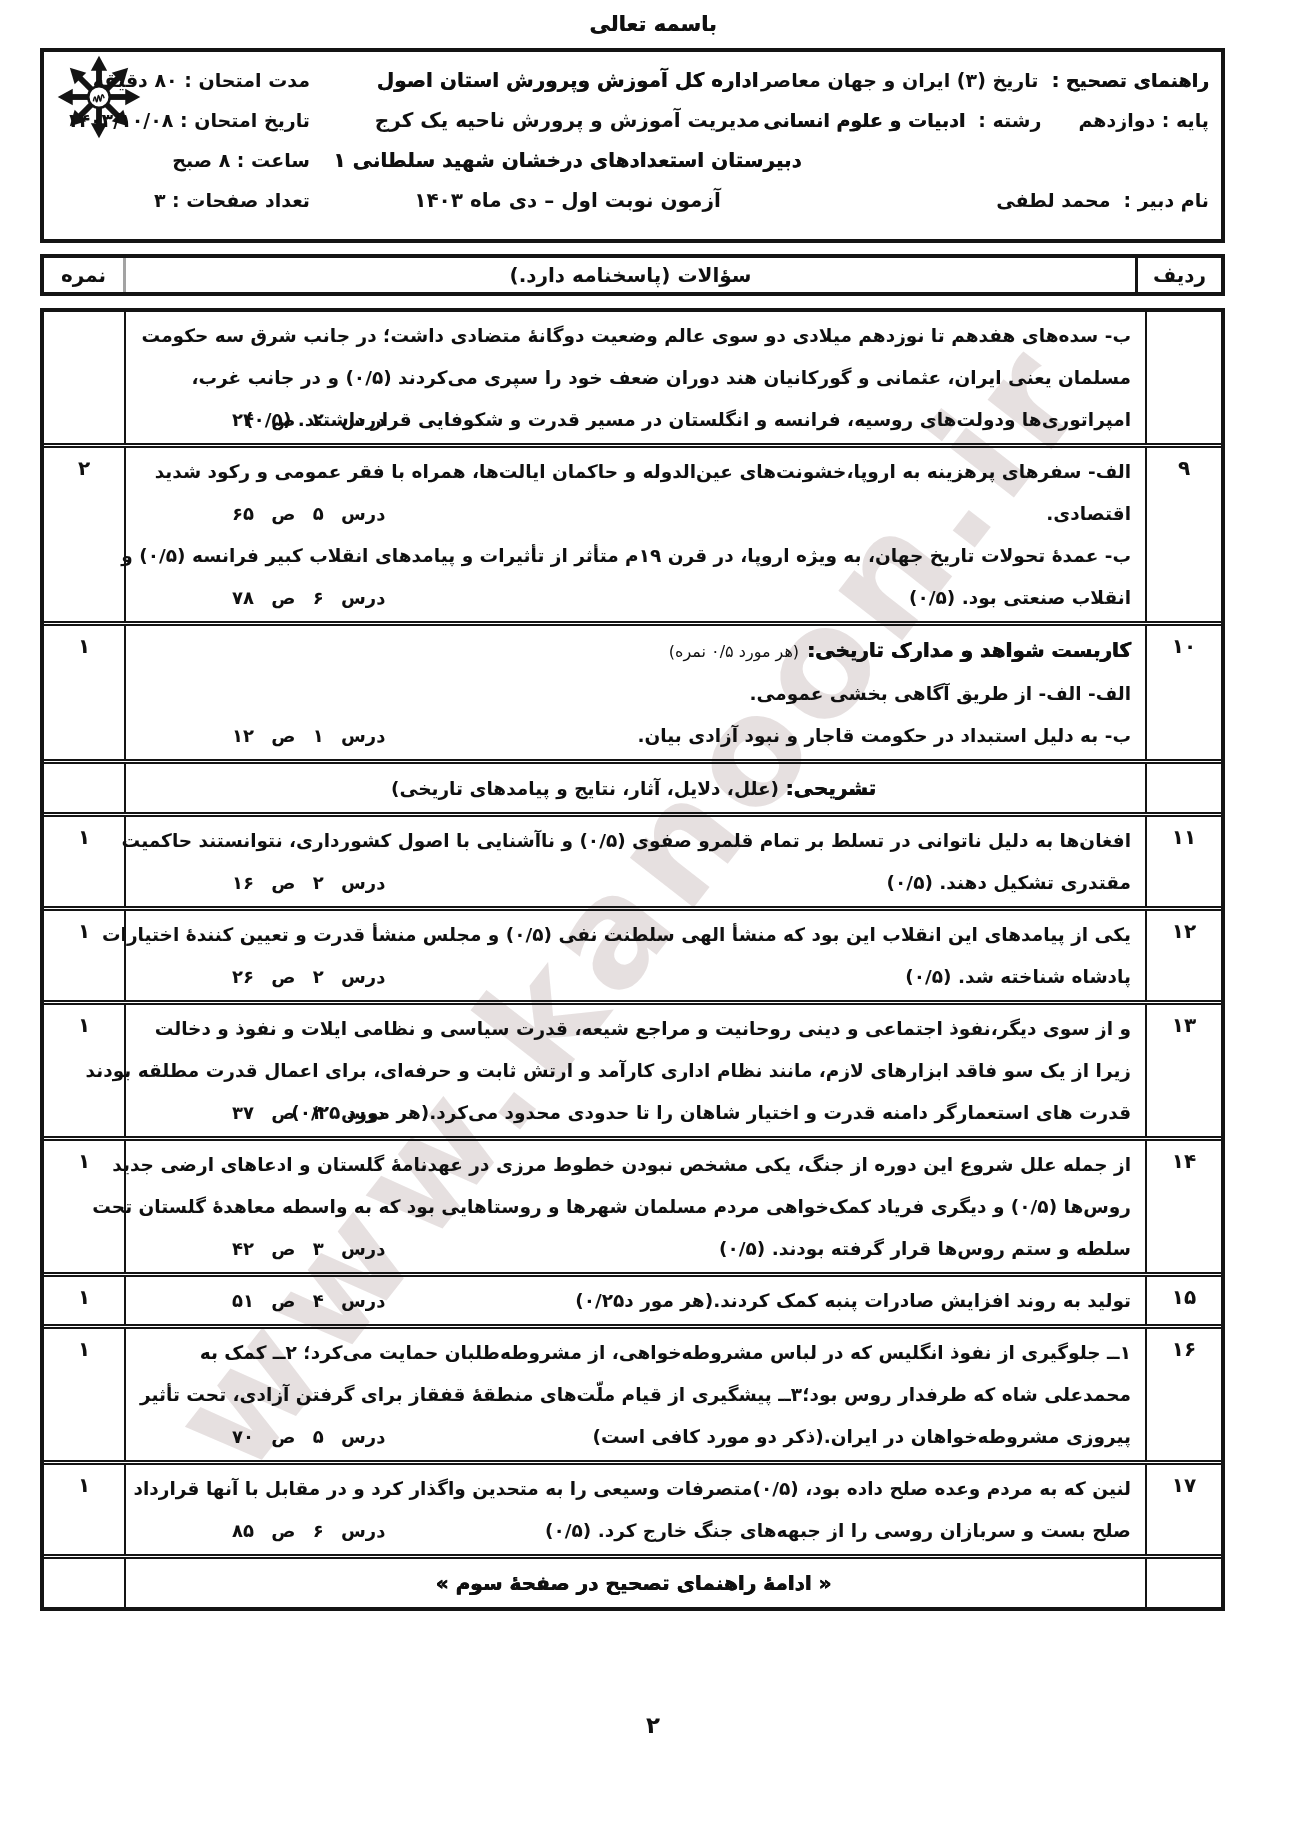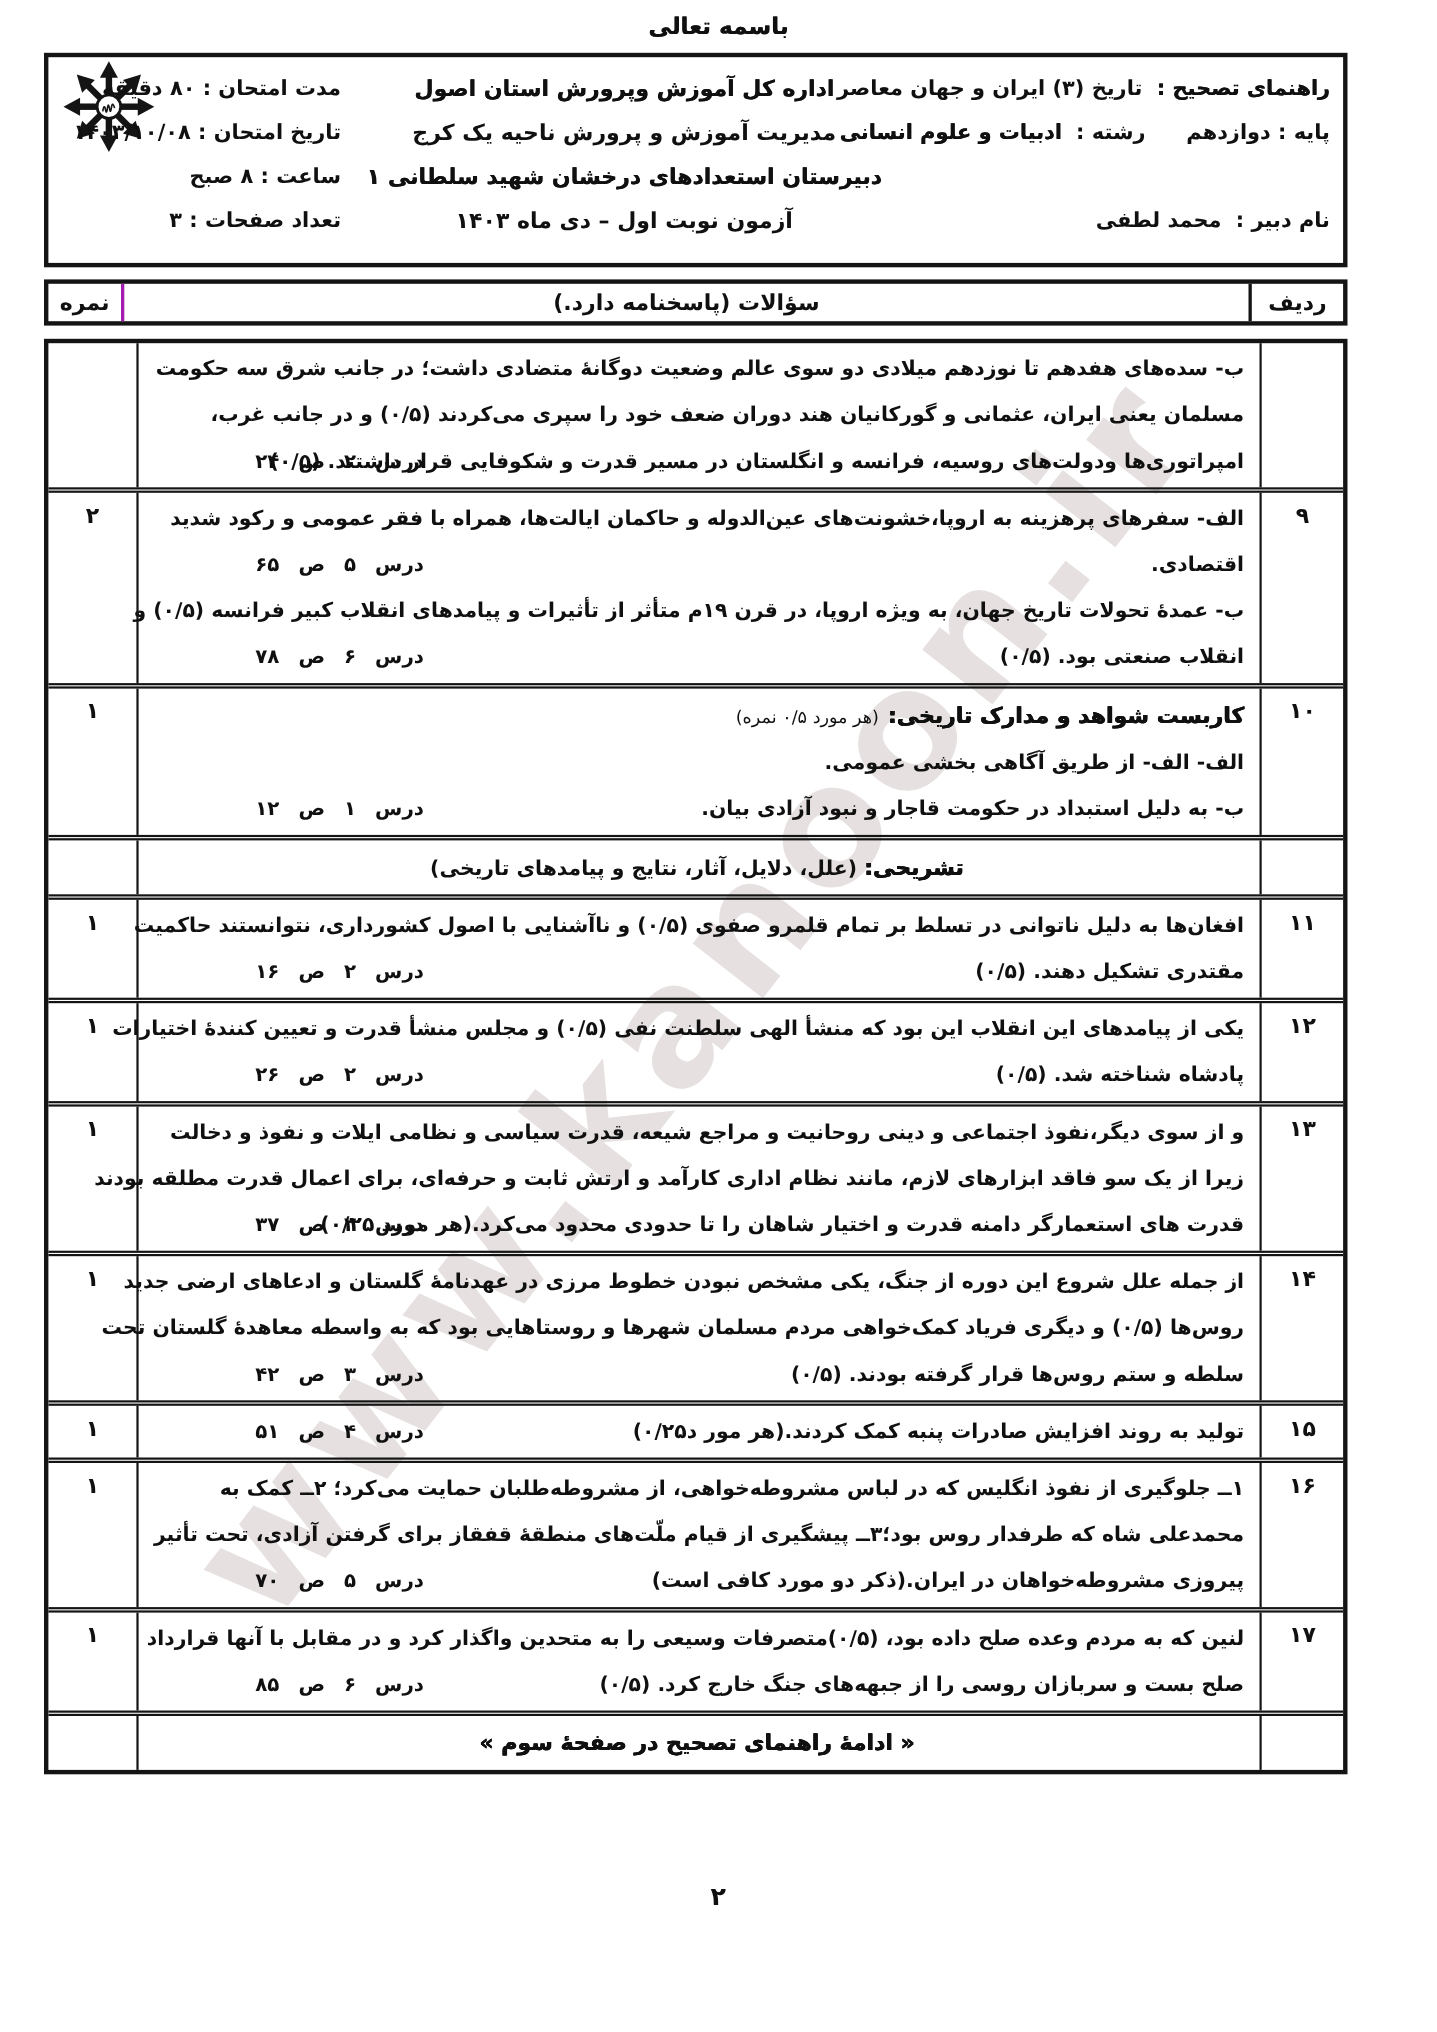--- a/index.html
+++ b/index.html
@@ -40,21 +40,21 @@
   .hlabel{text-shadow:0.4px 0 0 currentColor;}
   
   .qheader{
     position:absolute;top:254px;left:40px;width:1185px;height:42px;
     border:4px solid #141414;box-sizing:border-box;display:flex;direction:rtl;
     z-index:1;font-weight:bold;font-size:20px;align-items:stretch;background:transparent;
   }
   .qh-cell{display:flex;align-items:center;justify-content:center;box-sizing:border-box;}
   .qh-row{width:86px;border-left:3px solid #141414;}
   .qh-q{flex:1;}
-  .qh-score{width:69px;border-right:3px solid #a21caf;}
+  .qh-score{width:82px;border-right:3px solid #a3a3a3;}
   
   .qtable{
     position:absolute;top:308px;left:40px;width:1185px;
     border:4px solid #141414;box-sizing:border-box;z-index:1;background:transparent;
   }
   .trow{display:flex;direction:rtl;align-items:stretch;border-bottom:5px double #141414;}
   .trow:last-child{border-bottom:none;}
   .cell-num{
     flex:none;width:76px;border-left:2.5px solid #141414;box-sizing:border-box;
     text-align:center;font-weight:bold;font-size:20px;padding-top:8px;

